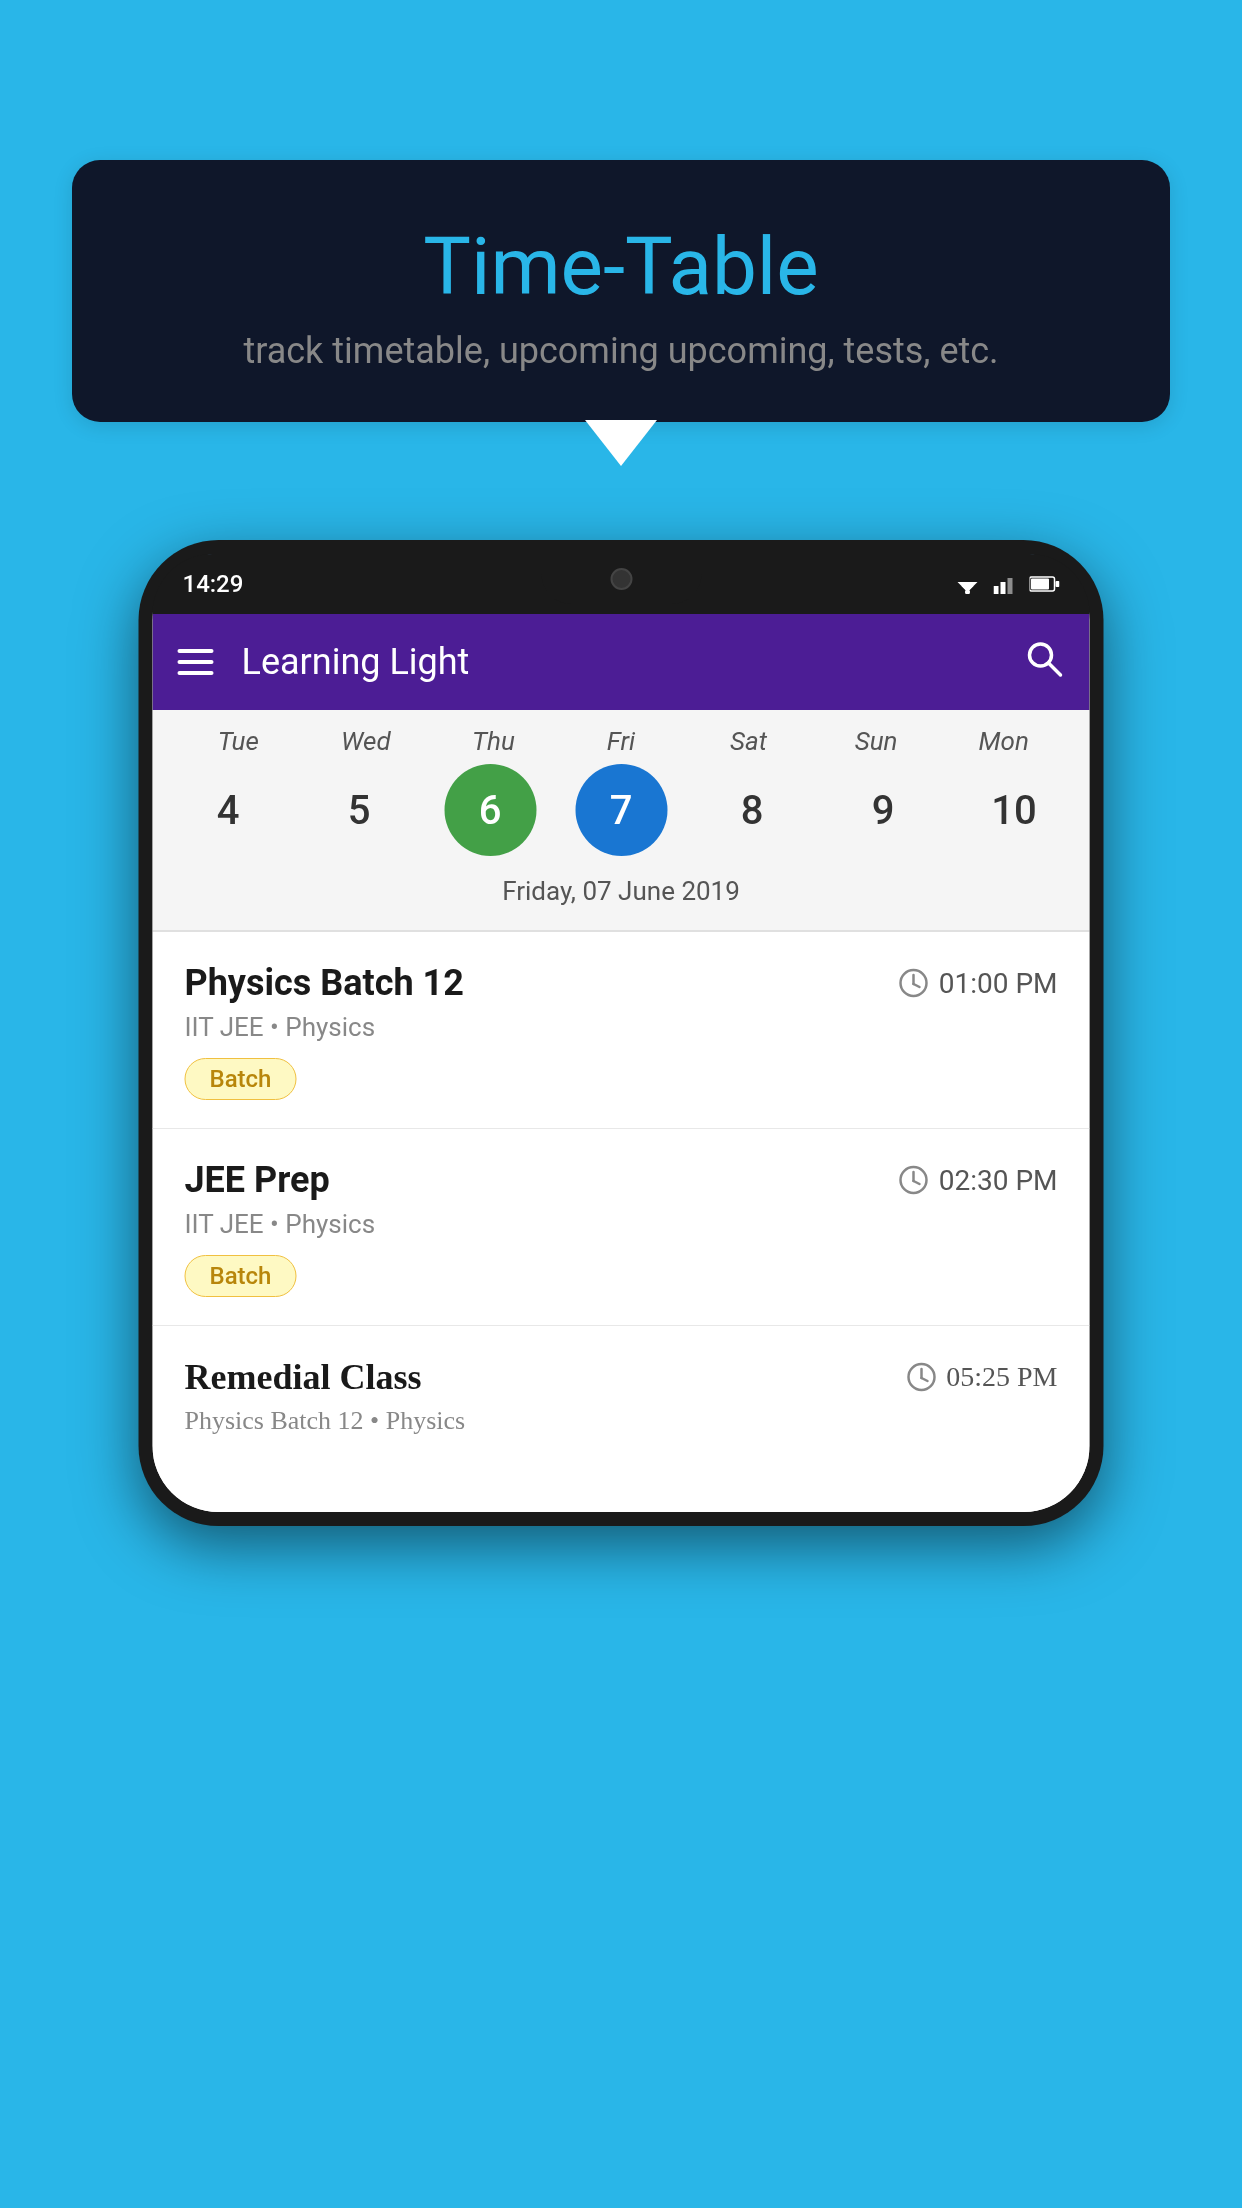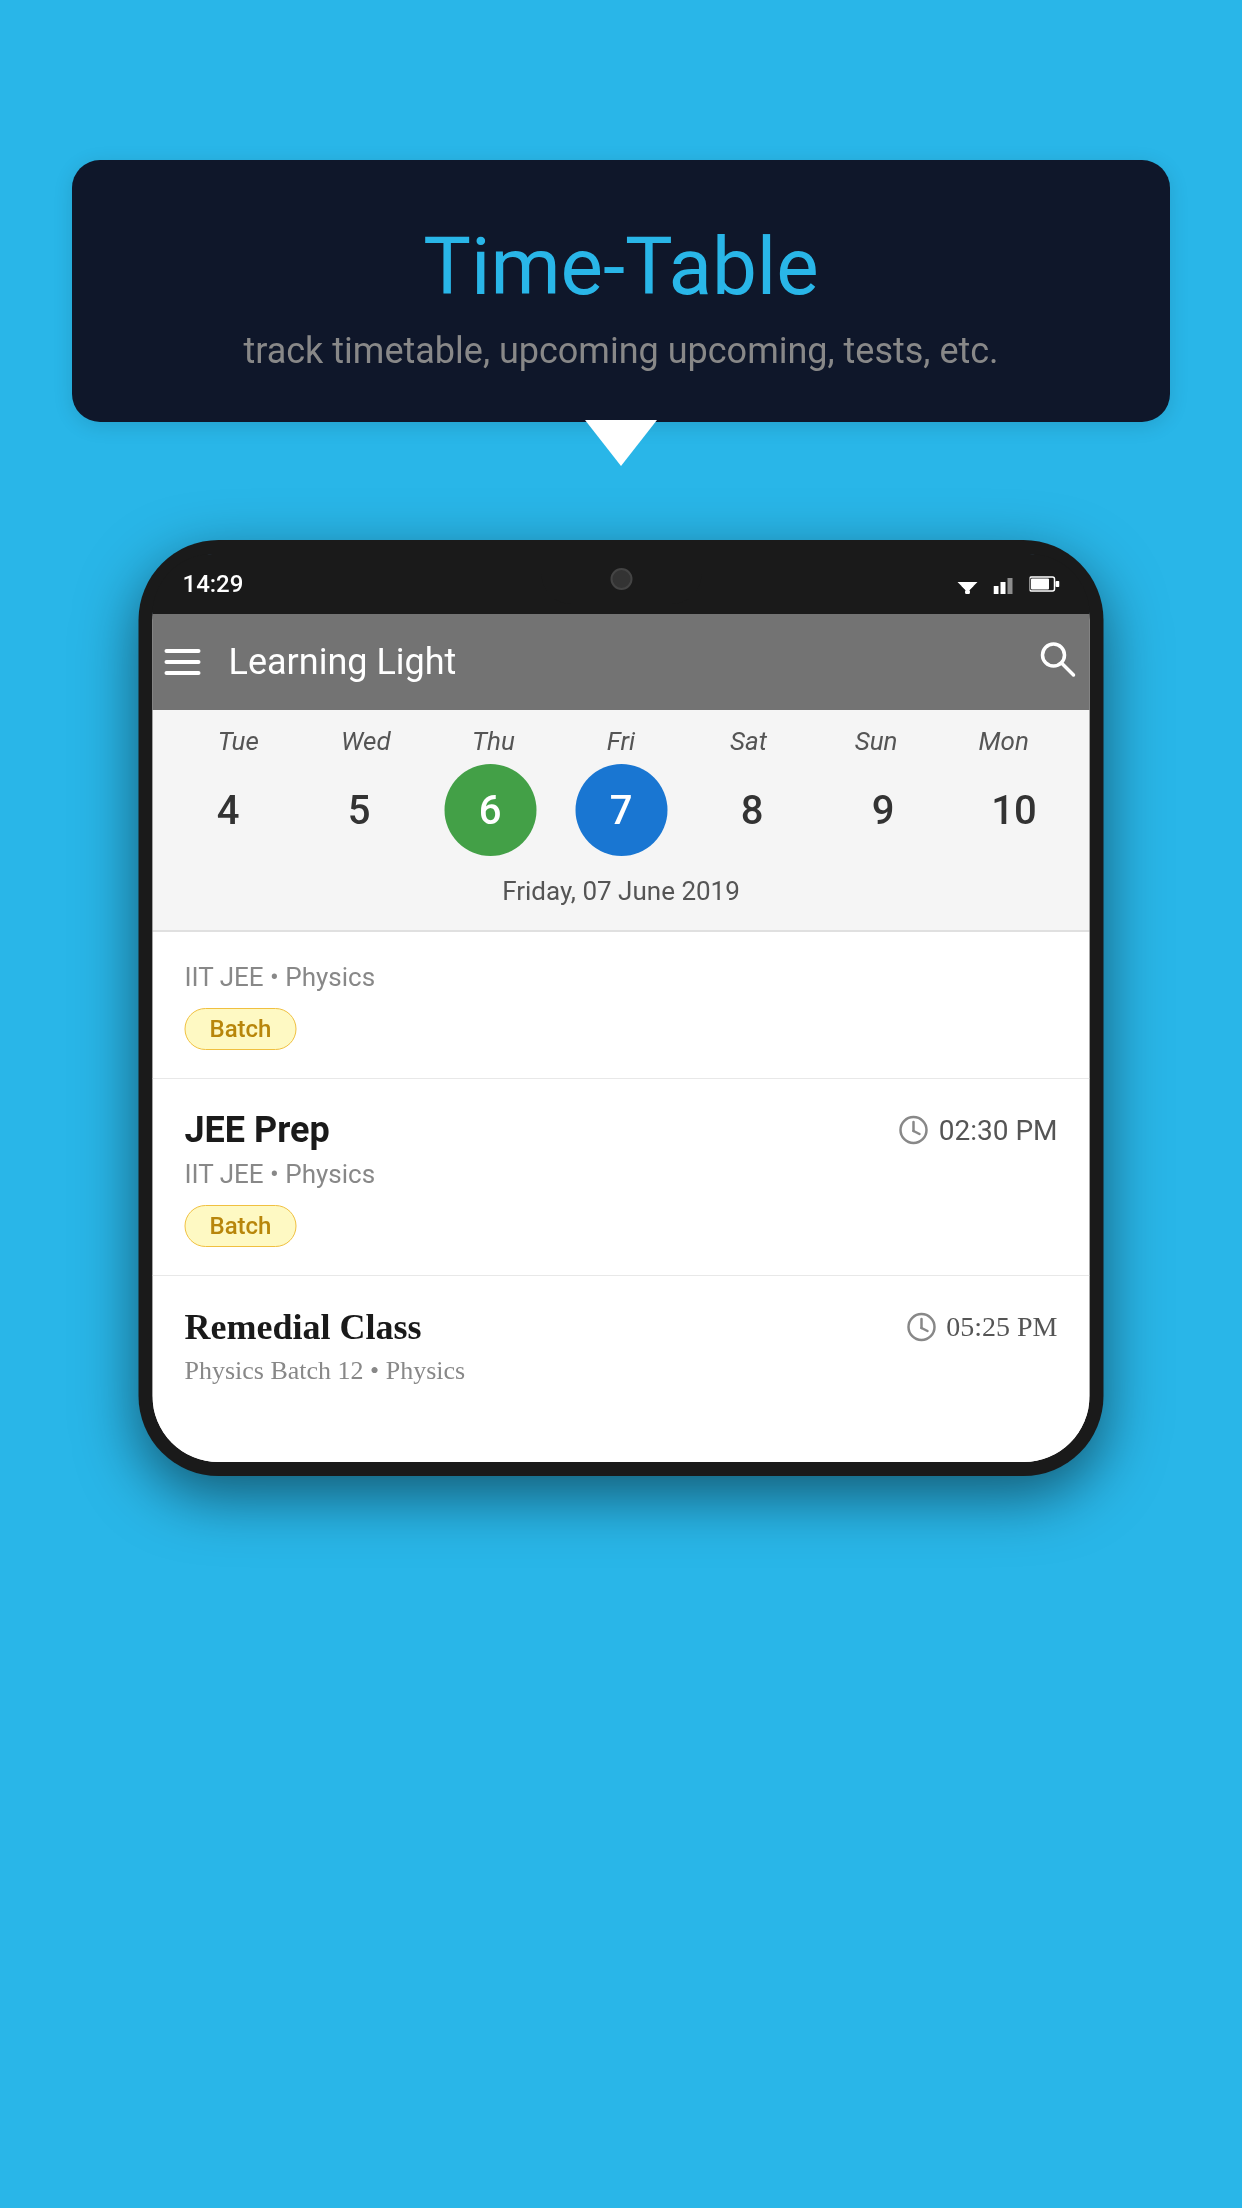--- a/index.html
+++ b/index.html
@@ -124,25 +124,25 @@
 
     .phone-screen {
       background: #f5f5f5;
       border-radius: 66px;
       overflow: hidden;
       margin-top: 0;
     }
 
     
     .app-bar {
-      background: #737373;
+      background: #4c1d95;
       height: 96px;
       display: flex;
       align-items: center;
-      padding: 0 12px;
+      padding: 0 25px;
       justify-content: space-between;
     }
 
     .app-bar-left {
       display: flex;
       align-items: center;
       gap: 28px;
     }
 
     .hamburger-icon {
@@ -365,20 +365,31 @@
           <div class="day-number">10</div>
         </div>
         <div class="selected-date">Friday, 07 June 2019</div>
       </div>
 
       <div class="divider"></div>
 
       <div>
 
         <div class="class-item">
+          <div class="class-item-header">
+            <span class="class-name">Physics Batch 12</span>
+            <div class="class-time">
+              <svg width="30" height="30" viewBox="0 0 30 30">
+                <circle cx="15" cy="15" r="13" stroke="#888" stroke-width="2.5" fill="none"></circle>
+                <line x1="15" y1="7" x2="15" y2="16" stroke="#888" stroke-width="2.5" stroke-linecap="round"></line>
+                <line x1="15" y1="16" x2="21" y2="19" stroke="#888" stroke-width="2.5" stroke-linecap="round"></line>
+              </svg>
+              <span>01:00 PM</span>
+            </div>
+          </div>
           <div class="class-meta">IIT JEE • Physics</div>
           <span class="batch-badge">Batch</span>
         </div>
 
         <div class="class-item">
           <div class="class-item-header">
             <span class="class-name">JEE Prep</span>
             <div class="class-time">
               <svg width="30" height="30" viewBox="0 0 30 30">
                 <circle cx="15" cy="15" r="13" stroke="#888" stroke-width="2.5" fill="none"></circle>

